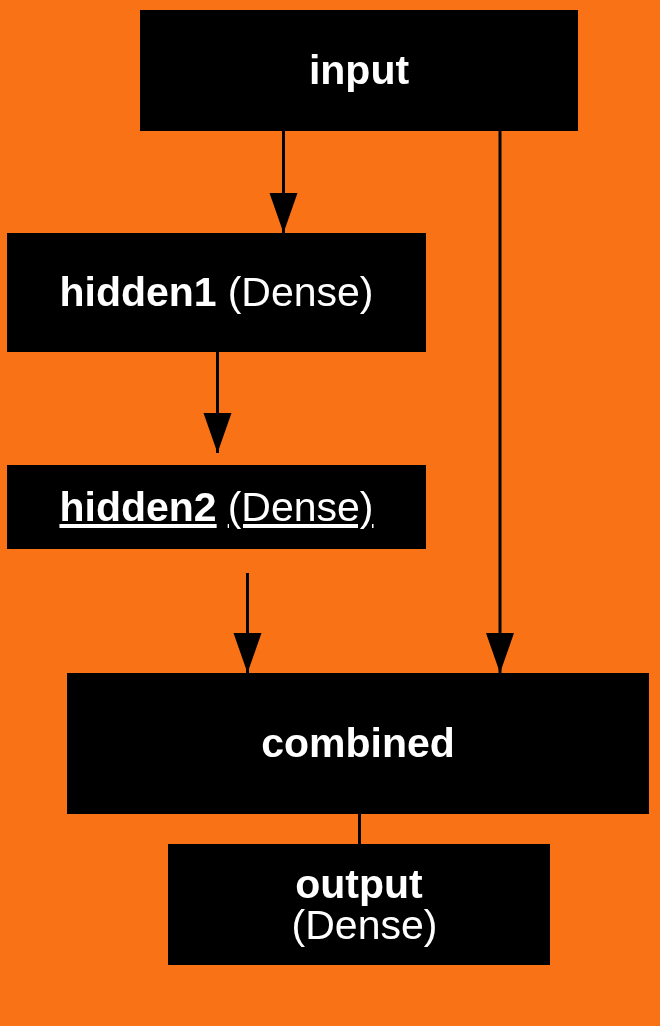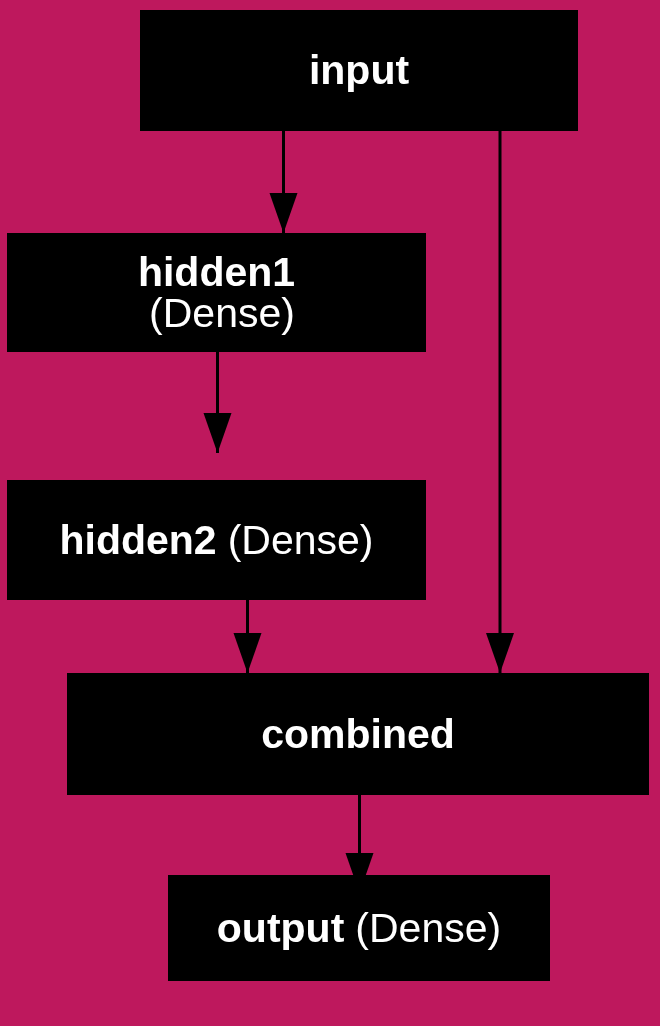--- a/index.html
+++ b/index.html
@@ -4,21 +4,21 @@
 <style>
   html, body {
     margin: 0;
     padding: 0;
     background: #ffffff;
   }
   .canvas {
     position: relative;
     width: 660px;
     height: 1026px;
-    background: #be185d;
+    background: #f97316;
     font-family: "Liberation Sans", sans-serif;
     overflow: hidden;
   }
   .edges-layer {
     position: absolute;
     left: 0;
     top: 0;
     width: 660px;
     height: 1026px;
   }
@@ -40,24 +40,24 @@
   }
   .node .nm {
     font-weight: 700;
   }
   .node .tp {
     font-weight: 400;
     margin-left: 0.27em;
   }
   
   .node-input    { left: 140px; top: 10px;  width: 438px; height: 121px; }
-  .node-hidden1  { left: 7px;   top: 233px; width: 419px; height: 119px; flex-direction: column; }
-  .node-hidden2  { left: 7px;   top: 480px; width: 419px; height: 120px; }
-  .node-combined { left: 67px;  top: 673px; width: 582px; height: 122px; }
-  .node-output   { left: 168px; top: 875px; width: 382px; height: 106px; }
+  .node-hidden1  { left: 7px;   top: 233px; width: 419px; height: 119px; }
+  .node-hidden2  { left: 7px;   top: 465px; width: 419px; height: 84px; text-decoration: underline; }
+  .node-combined { left: 67px;  top: 673px; width: 582px; height: 141px; }
+  .node-output   { left: 168px; top: 844px; width: 382px; height: 121px; flex-direction: column; }
 </style>
 </head>
 <body>
 
 <div class="canvas">
 
   <svg class="edges-layer" width="660" height="1026" viewBox="0 0 660 1026" xmlns="http://www.w3.org/2000/svg">
     <defs>
       <marker id="ah" viewBox="0 -16 42 32" markerWidth="42" markerHeight="32" markerUnits="userSpaceOnUse" refX="40" refY="0" orient="auto">
         <path d="M0,-14 L0,14 L40,0 Z" fill="#000000"></path>

